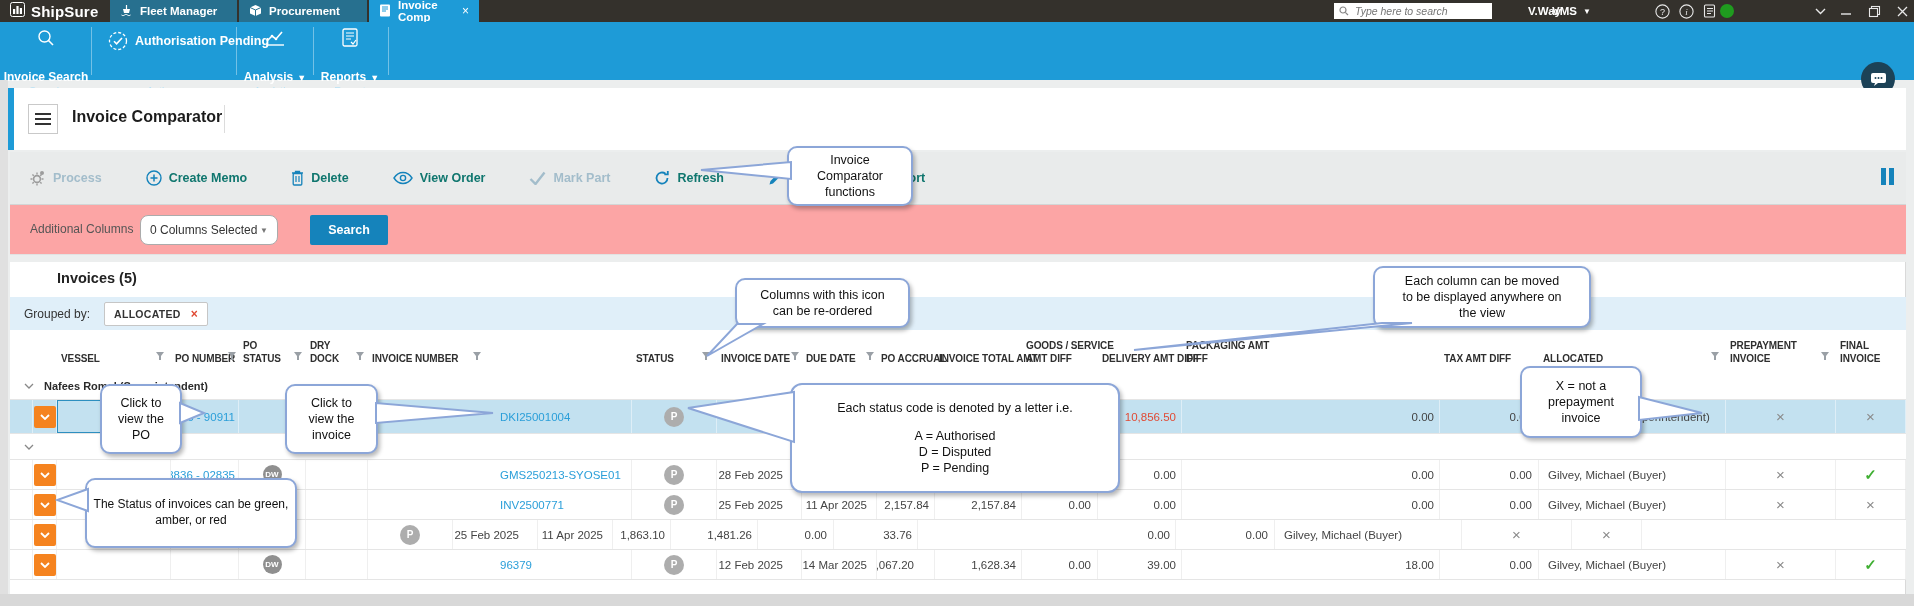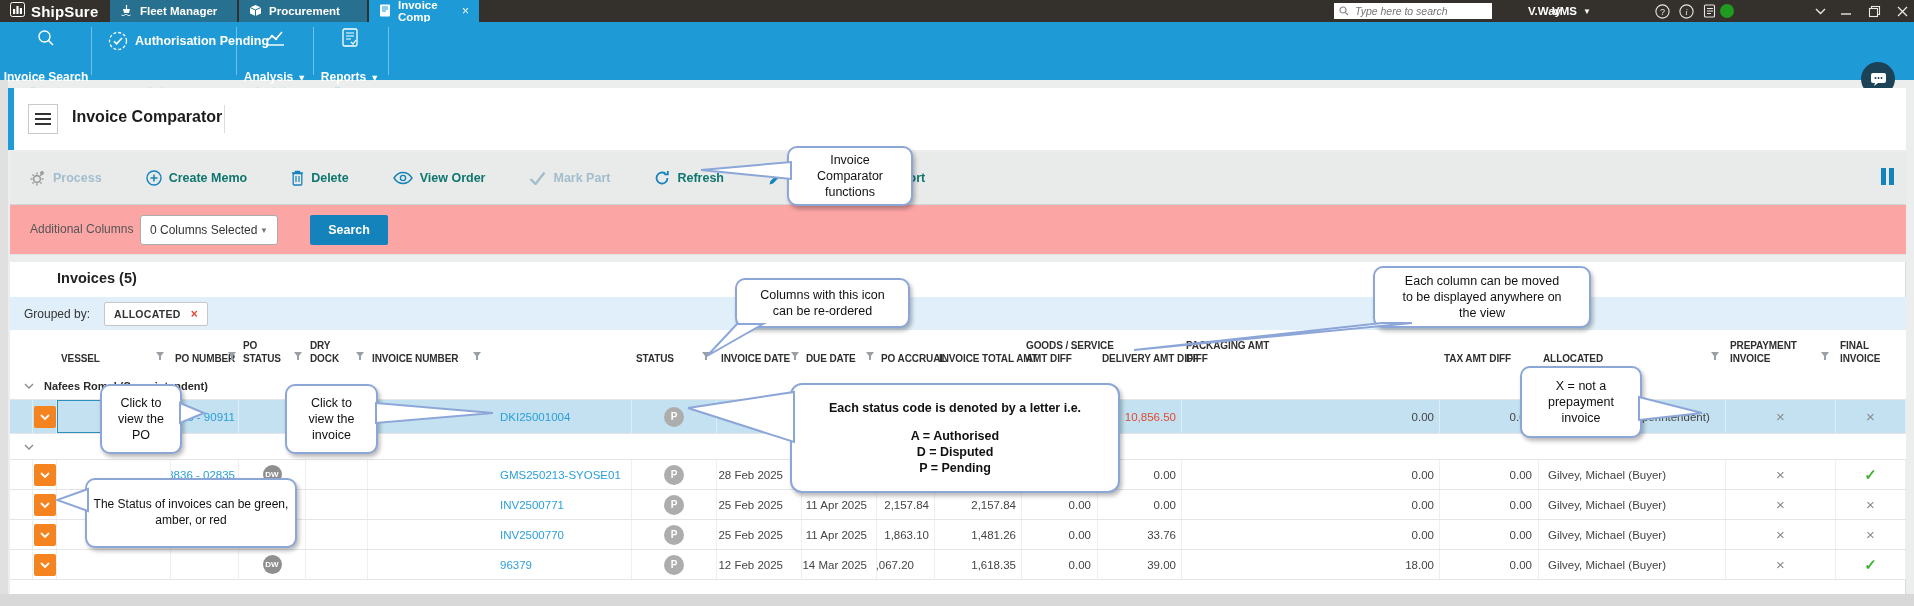--- a/index.html
+++ b/index.html
@@ -39,21 +39,21 @@
   
   .toolbar{position:absolute;left:10px;top:152px;width:1896px;height:53px;background:#e9ebeb;border-bottom:1px solid #d2d6d6;
            display:flex;align-items:center;box-sizing:border-box;padding-left:20px;}
   .tbtn{display:flex;align-items:center;gap:7px;font-size:12.5px;font-weight:bold;color:#0f766e;margin-right:44px;white-space:nowrap;cursor:default;}
   .tbtn.disabled{color:#a3bdcb;}
   .pauseic{position:absolute;right:12px;top:16px;display:flex;gap:3px;}
   .pauseic i{display:block;width:5px;height:17px;background:#1583bb;}
   
   .filterrow{position:absolute;left:10px;top:205px;width:1896px;height:50px;background:#fca5a5;border-bottom:1px solid #e2e2e2;box-sizing:border-box;}
   .flabel{position:absolute;left:20px;top:17px;font-size:12px;color:#555;}
-  .fselect{position:absolute;left:130px;top:10px;width:138px;height:30px;background:#fff;border:1px solid #ababab;border-radius:3px;
+  .fselect{position:absolute;left:130px;top:10px;width:138px;height:30px;background:#fff;border:1px solid #ababab;border-radius:8px;
            display:flex;align-items:center;justify-content:space-between;padding:0 9px;box-sizing:border-box;font-size:12px;color:#333;}
   .fsearch{position:absolute;left:300px;top:10px;width:78px;height:30px;background:#1583bb;border-radius:2px;color:#fff;
            font-size:12.5px;font-weight:bold;display:flex;align-items:center;justify-content:center;}
   
   .gridpanel{position:absolute;left:10px;top:262px;width:1896px;height:420px;background:#fff;border-right:1px solid #d9d9d9;box-sizing:border-box;}
   .grid-title{position:absolute;left:47px;top:8px;font-size:14.5px;font-weight:bold;color:#222;}
   .groupband{position:absolute;left:0;top:35px;width:1896px;height:33px;background:#e0eff9;display:flex;align-items:center;}
   .gb-label{margin-left:14px;font-size:12px;color:#333;}
   .gb-chip{margin-left:14px;height:22px;background:#fff;border:1px solid #c6c6c6;border-radius:2px;display:flex;align-items:center;padding:0 9px;}
   .gb-chip b{font-size:10.5px;letter-spacing:.3px;color:#333;}
@@ -648,23 +648,20 @@
           </span>
         </div>
       <div class="cell c-vessel"></div>
       <div class="cell c-po al-r" style="padding-right:3px;">
           <span class="link"></span>
         </div>
       <div class="cell c-postat">
           <span class="pocirc">DA</span>
         </div>
       <div class="cell c-dry"></div>
-      <div class="cell c-inv" style="padding-left:132px;">
-          <span class="link">INV2500770</span>
-        </div>
       <div class="cell c-status">
           <span class="statuscirc">P</span>
         </div>
       <div class="cell c-invdate al-r" style="padding-right:18px;">
           <span class="txt">25 Feb 2025</span>
         </div>
       <div class="cell c-due al-r" style="padding-right:9px;">
           <span class="txt">11 Apr 2025</span>
         </div>
       <div class="cell c-accr al-r" style="padding-right:5px;">
@@ -722,21 +719,21 @@
       <div class="cell c-invdate al-r" style="padding-right:18px;">
           <span class="txt">12 Feb 2025</span>
         </div>
       <div class="cell c-due al-r" style="padding-right:9px;">
           <span class="txt">14 Mar 2025</span>
         </div>
       <div class="cell c-accr al-r" style="padding-right:20px;">
           <span class="txt">1,067.20</span>
         </div>
       <div class="cell c-total al-r" style="padding-right:5px;">
-          <span class="txt">1,618.35</span>
+          <span class="txt">1,628.34</span>
         </div>
       <div class="cell c-goods al-r" style="padding-right:6px;">
           <span class="txt">0.00</span>
         </div>
       <div class="cell c-deliv al-r" style="padding-right:5px;">
           <span class="txt">39.00</span>
         </div>
       <div class="cell c-pack al-r" style="padding-right:5px;">
           <span class="txt">18.00</span>
         </div>
@@ -794,21 +791,21 @@
 
   <div class="callout" style="left:285px;top:384px;width:93px;height:70px;">
     <span>Click to</span>
     <span>view the</span>
     <span>invoice</span>
   </div>
   <svg class="ctail" style="left:373px;top:400px;" width="124" height="26">
     <polygon points="3,3 3,23 120,13" fill="#fff" stroke="#8ca6d8" stroke-width="2"></polygon>
   </svg>
 
-  <div class="callout" style="left:790px;top:383px;width:330px;height:110px;border-radius:12px;font-weight:bold;">
+  <div class="callout" style="left:790px;top:383px;width:330px;height:110px;border-radius:12px;">
     <span>Each status code is denoted by a letter i.e.</span>
     <span class="sp"></span>
     <span>A = Authorised</span>
     <span>D = Disputed</span>
     <span>P = Pending</span>
   </div>
   <svg class="ctail" style="left:686px;top:386px;" width="110" height="60">
     <polygon points="108,6 108,56 2,22" fill="#fff" stroke="#8ca6d8" stroke-width="2"></polygon>
   </svg>
 

